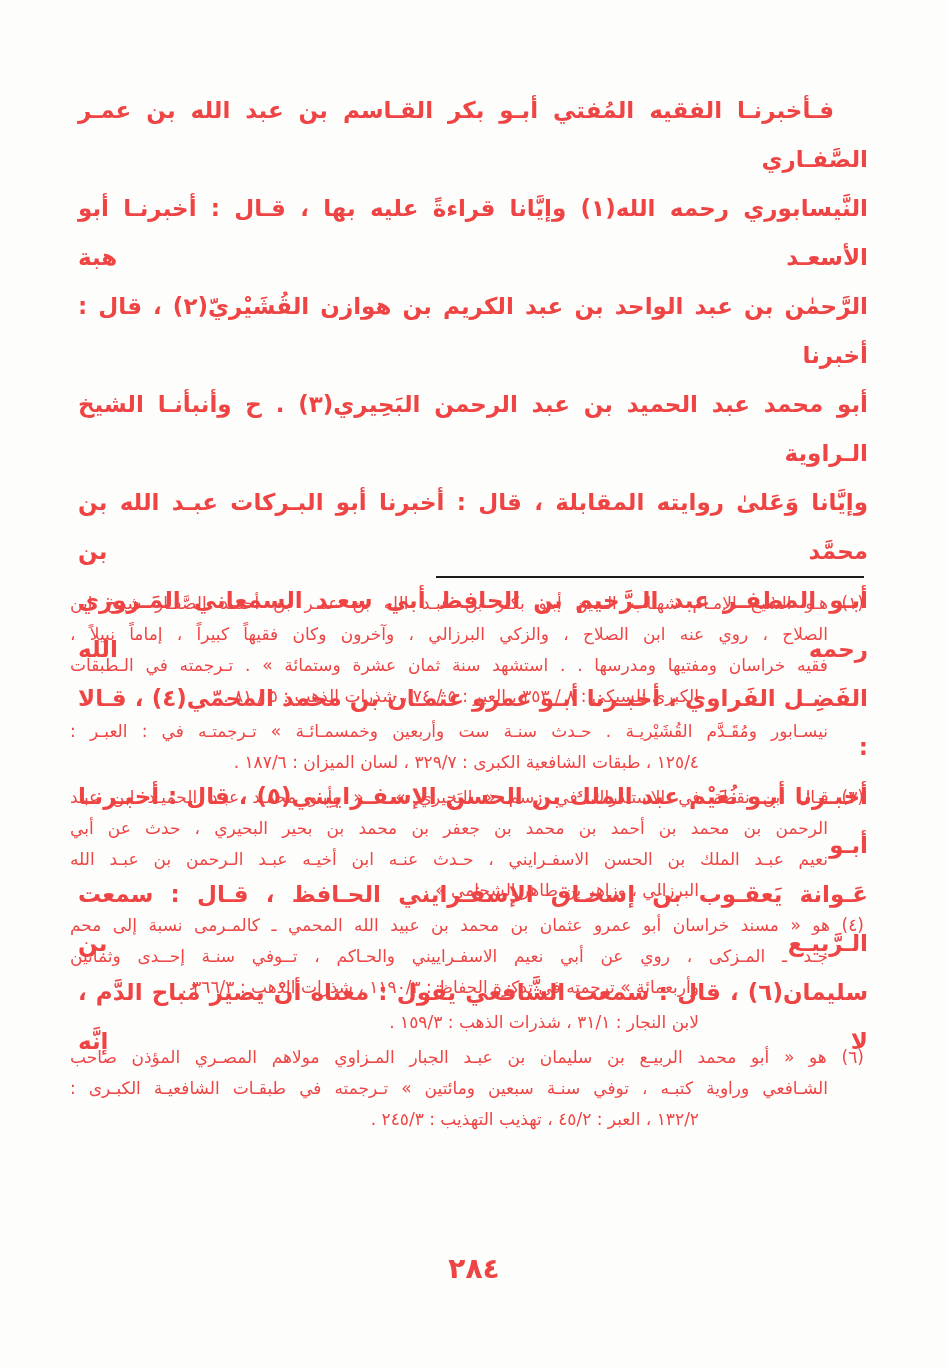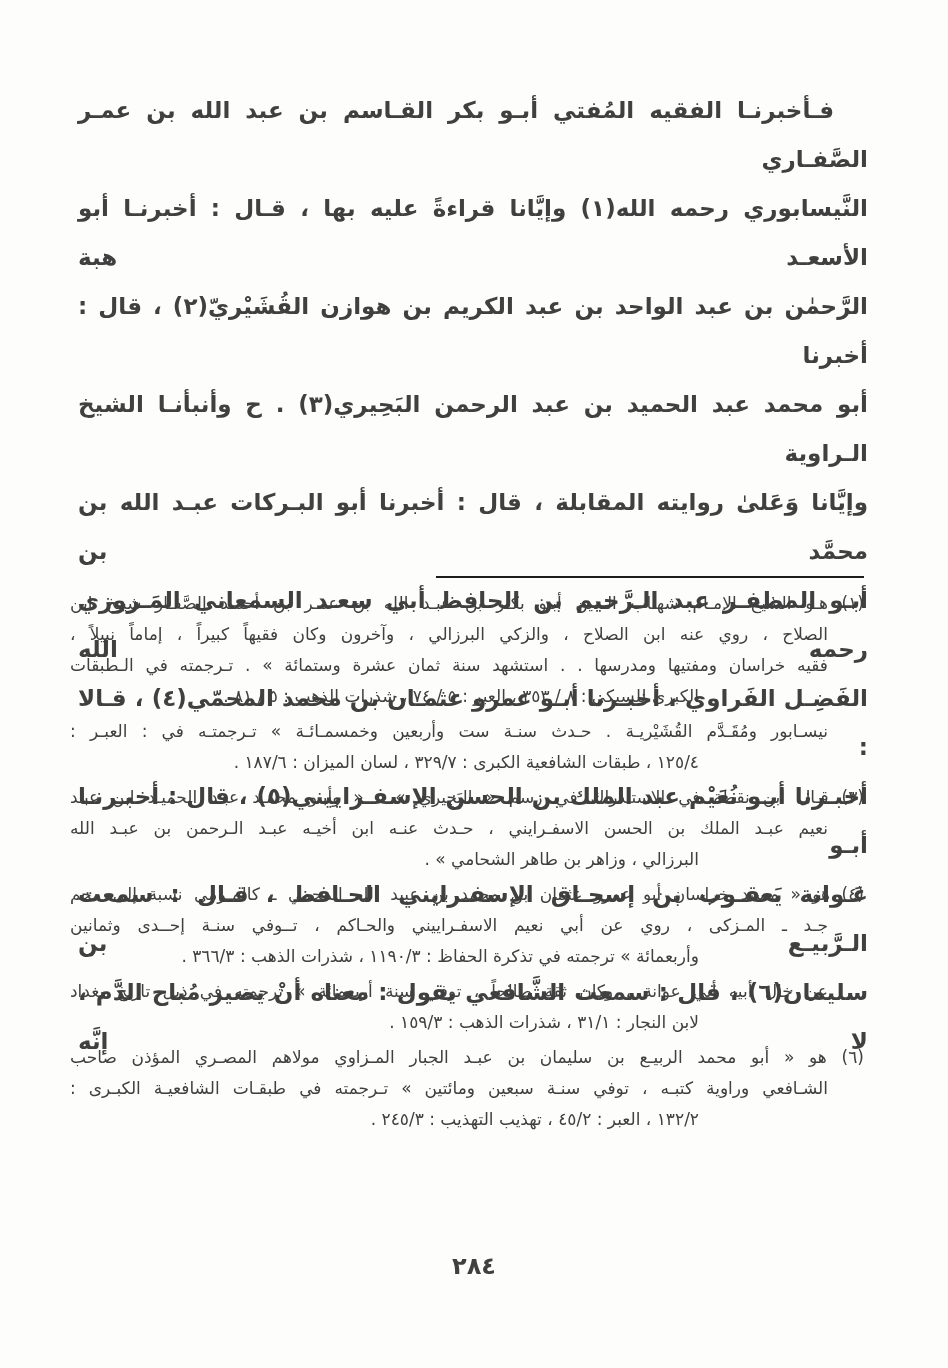--- a/index.html
+++ b/index.html
@@ -10,21 +10,21 @@
     overflow: hidden;
     background: #fdfdfb;
   }
   .page {
     position: relative;
     width: 948px;
     height: 1368px;
     background: #fdfdfb;
     direction: rtl;
     font-family: "DejaVu Sans", sans-serif;
-    color: #404040;
+    color: #ef4444;
   }
   
   .body-text {
     position: absolute;
     top: 86px;
     right: 80px;
     left: 78px;
   }
   .mline {
     font-size: 23px;
@@ -76,21 +76,21 @@
   .fn-marker {
     letter-spacing: 1px;
   }
   
   .page-number {
     position: absolute;
     top: 1252px;
     right: 0;
     left: 0;
     text-align: center;
-    font-size: 24px;
+    font-size: 28px;
     font-weight: bold;
     letter-spacing: 2px;
   }
 </style>
 </head>
 <body>
 
 <div class="page">
   <main class="body-text" id="main-text">
       <div class="mline first">فـأخبرنـا الفقيه المُفتي أبـو بكر القـاسم بن عبد الله بن عمـر الصَّفـاري</div>
@@ -111,30 +111,30 @@
         <div class="fline fn-cont">الصلاح ، روي عنه ابن الصلاح ، والزكي البرزالي ، وآخرون وكان فقيهاً كبيراً ، إماماً نبيلاً ،</div>
         <div class="fline fn-cont">فقيه خراسان ومفتيها ومدرسها . . استشهد سنة ثمان عشرة وستمائة » . تـرجمته في الـطبقات</div>
         <div class="fline fn-cont fn-last">الكبرى للسبكي : ٨ / ٣٥٣ ، العبر : ٥ / ٧٤ ، شذرات الذهب : ٥ / ٨١ .</div>
       </div>
       <div class="footnote">
         <div class="fline fn-cont">نيسـابور ومُقَـدَّم القُشَيْريـة . حـدث سنـة ست وأربعين وخمسمـائـة » تـرجمتـه في : العبـر :</div>
         <div class="fline fn-cont fn-last">١٢٥/٤ ، طبقات الشافعية الكبرى : ٣٢٩/٧ ، لسان الميزان : ١٨٧/٦ .</div>
       </div>
       <div class="footnote">
         <div class="fline fn-first"><span class="fn-marker">(٣) </span>قـال ابن نقطة في الاستـدراك في رسم « البَجِيري » : « وأبـو محمـد عبـد الحميـد ابن عبـد</div>
+        <div class="fline fn-cont">الرحمن بن محمد بن أحمد بن محمد بن جعفر بن محمد بن بحير البحيري ، حدث عن أبي</div>
         <div class="fline fn-cont">نعيم عبـد الملك بن الحسن الاسفـرايني ، حـدث عنـه ابن أخيـه عبـد الـرحمن بن عبـد الله</div>
         <div class="fline fn-cont fn-last">البرزالي ، وزاهر بن طاهر الشحامي » .</div>
       </div>
       <div class="footnote">
         <div class="fline fn-first"><span class="fn-marker">(٤) </span>هو « مسند خراسان أبو عمرو عثمان بن محمد بن عبيد الله المحمي ـ كالمـرمى نسبة إلى محم</div>
         <div class="fline fn-cont">جـد ـ المـزكى ، روي عن أبي نعيم الاسفـراييني والحـاكم ، تــوفي سنـة إحــدى وثمانين</div>
         <div class="fline fn-cont fn-last">وأربعمائة » ترجمته في تذكرة الحفاظ : ١١٩٠/٣ ، شذرات الذهب : ٣٦٦/٣ .</div>
       </div>
       <div class="footnote">
-        <div class="fline fn-cont">عن خال أبيه أبي عوانة ، وكان ثقة صالحاً ، توفي سنة أربعمائة » ترجمته في ذيل تاريخ بغداد</div>
         <div class="fline fn-cont fn-last">لابن النجار : ٣١/١ ، شذرات الذهب : ١٥٩/٣ .</div>
       </div>
       <div class="footnote">
         <div class="fline fn-first"><span class="fn-marker">(٦) </span>هو « أبو محمد الربيـع بن سليمان بن عبـد الجبار المـزاوي مولاهم المصـري المؤذن صاحب</div>
         <div class="fline fn-cont">الشـافعي وراوية كتبـه ، توفي سنـة سبعين ومائتين » تـرجمته في طبقـات الشافعيـة الكبـرى :</div>
         <div class="fline fn-cont fn-last">١٣٢/٢ ، العبر : ٤٥/٢ ، تهذيب التهذيب : ٢٤٥/٣ .</div>
       </div>
     </section>
   <div class="page-number">٢٨٤</div>
 </div>

